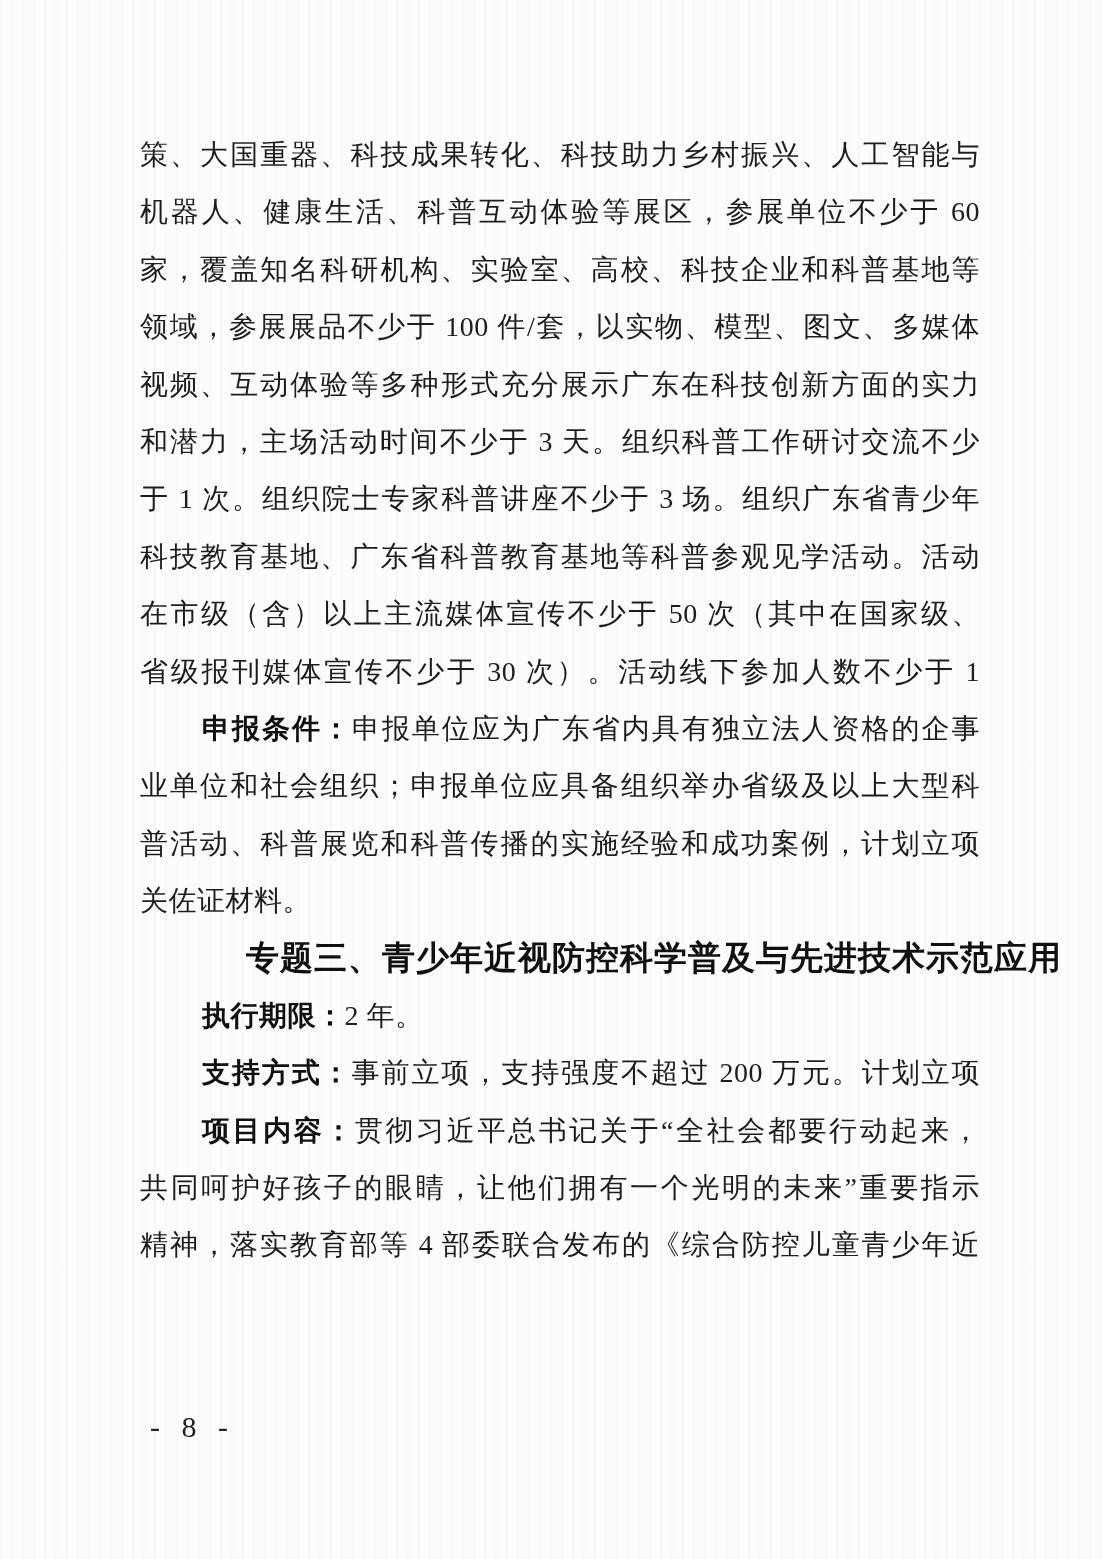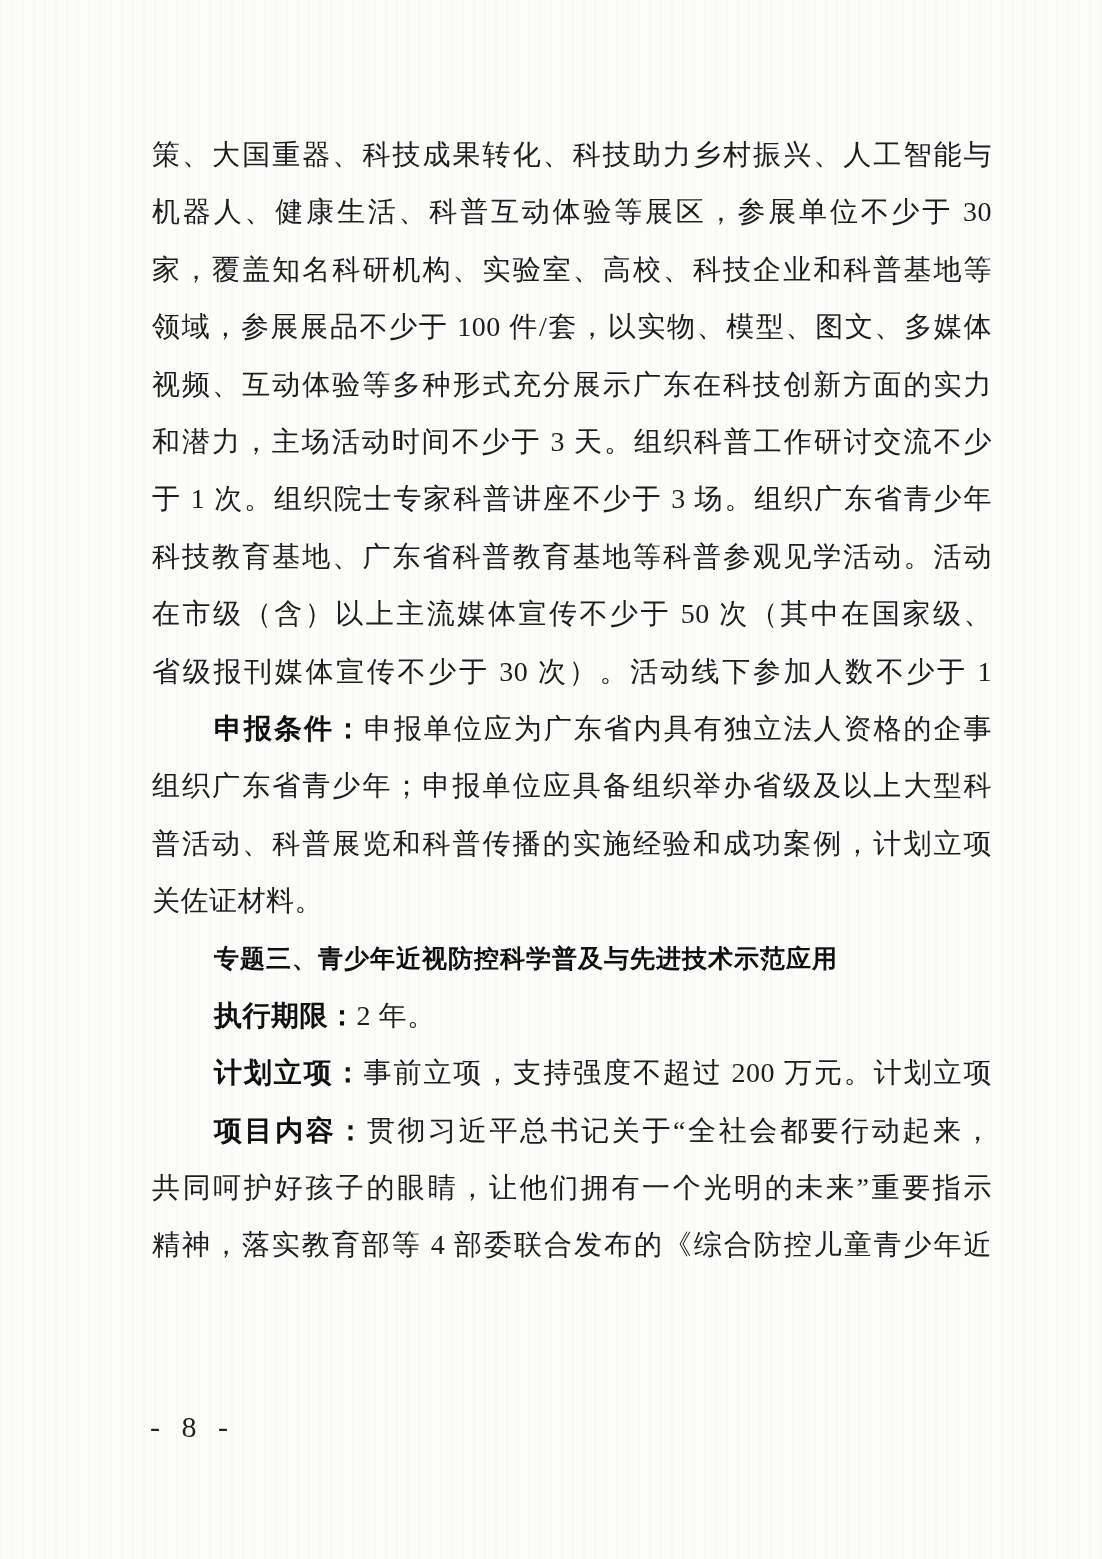--- a/index.html
+++ b/index.html
@@ -10,76 +10,76 @@
     background:
       repeating-linear-gradient(90deg,
         rgba(120,120,130,0.028) 0px, rgba(120,120,130,0.028) 2px,
         rgba(0,0,0,0) 2px, rgba(0,0,0,0) 11px),
       #fcfcfa;
     overflow:hidden;
     box-sizing:border-box;
   }
   .body-text{
     position:absolute;
-    left:152px;top:126px;width:840px;
+    left:140px;top:126px;width:840px;
   }
   .ln{
     font-family:"Liberation Serif","DejaVu Serif",serif;
     font-size:28px;
     line-height:57.4px;
     height:57.4px;
     color:#1d1d1d;
     letter-spacing:0.5px;
     white-space:nowrap;
   }
   .j{ text-align:justify; text-align-last:justify; white-space:normal; }
   .i{ padding-left:62px; }
   .lbl{
     font-family:"Liberation Sans","DejaVu Sans",sans-serif;
     font-weight:700;
     color:#101010;
     font-style:normal;
   }
-  .hd .lbl{ font-size:25px; letter-spacing:1px; }
+  .hd .lbl{ font-size:33px; letter-spacing:1px;margin-left:44px; }
   .footer{
     position:absolute;
     left:150px;top:1410px;
     font-family:"Liberation Serif","DejaVu Serif",serif;
     font-size:30px;
     letter-spacing:7px;
     color:#222;
   }
 </style>
 </head>
 <body>
 
 <div class="page">
   <div class="body-text">
 
     <div class="ln j"><span>策、大国重器、科技成果转化、科技助力乡村振兴、人工智能与</span></div>
-    <div class="ln j"><span>机器人、健康生活、科普互动体验等展区，参展单位不少于 30</span></div>
+    <div class="ln j"><span>机器人、健康生活、科普互动体验等展区，参展单位不少于 60</span></div>
     <div class="ln j"><span>家，覆盖知名科研机构、实验室、高校、科技企业和科普基地等</span></div>
     <div class="ln j"><span>领域，参展展品不少于 100 件/套，以实物、模型、图文、多媒体</span></div>
     <div class="ln j"><span>视频、互动体验等多种形式充分展示广东在科技创新方面的实力</span></div>
     <div class="ln j"><span>和潜力，主场活动时间不少于 3 天。组织科普工作研讨交流不少</span></div>
     <div class="ln j"><span>于 1 次。组织院士专家科普讲座不少于 3 场。组织广东省青少年</span></div>
     <div class="ln j"><span>科技教育基地、广东省科普教育基地等科普参观见学活动。活动</span></div>
     <div class="ln j"><span>在市级（含）以上主流媒体宣传不少于 50 次（其中在国家级、</span></div>
     <div class="ln j"><span>省级报刊媒体宣传不少于 30 次）。活动线下参加人数不少于 1</span></div>
 
     <div class="ln j i"><b class="lbl">申报条件：</b><span>申报单位应为广东省内具有独立法人资格的企事</span></div>
-    <div class="ln j"><span>组织广东省青少年；申报单位应具备组织举办省级及以上大型科</span></div>
+    <div class="ln j"><span>业单位和社会组织；申报单位应具备组织举办省级及以上大型科</span></div>
     <div class="ln j"><span>普活动、科普展览和科普传播的实施经验和成功案例，计划立项</span></div>
     <div class="ln"><span>关佐证材料。</span></div>
 
     <div class="ln i hd"><b class="lbl">专题三、青少年近视防控科学普及与先进技术示范应用</b></div>
 
     <div class="ln i"><b class="lbl">执行期限：</b><span>2 年。</span></div>
 
-    <div class="ln j i"><b class="lbl">计划立项：</b><span>事前立项，支持强度不超过 200 万元。计划立项</span></div>
+    <div class="ln j i"><b class="lbl">支持方式：</b><span>事前立项，支持强度不超过 200 万元。计划立项</span></div>
 
     <div class="ln j i"><b class="lbl">项目内容：</b><span>贯彻习近平总书记关于“全社会都要行动起来，</span></div>
     <div class="ln j"><span>共同呵护好孩子的眼睛，让他们拥有一个光明的未来”重要指示</span></div>
     <div class="ln j"><span>精神，落实教育部等 4 部委联合发布的《综合防控儿童青少年近</span></div>
 
   </div>
 
   <div class="footer">- 8 -</div>
 </div>
 

